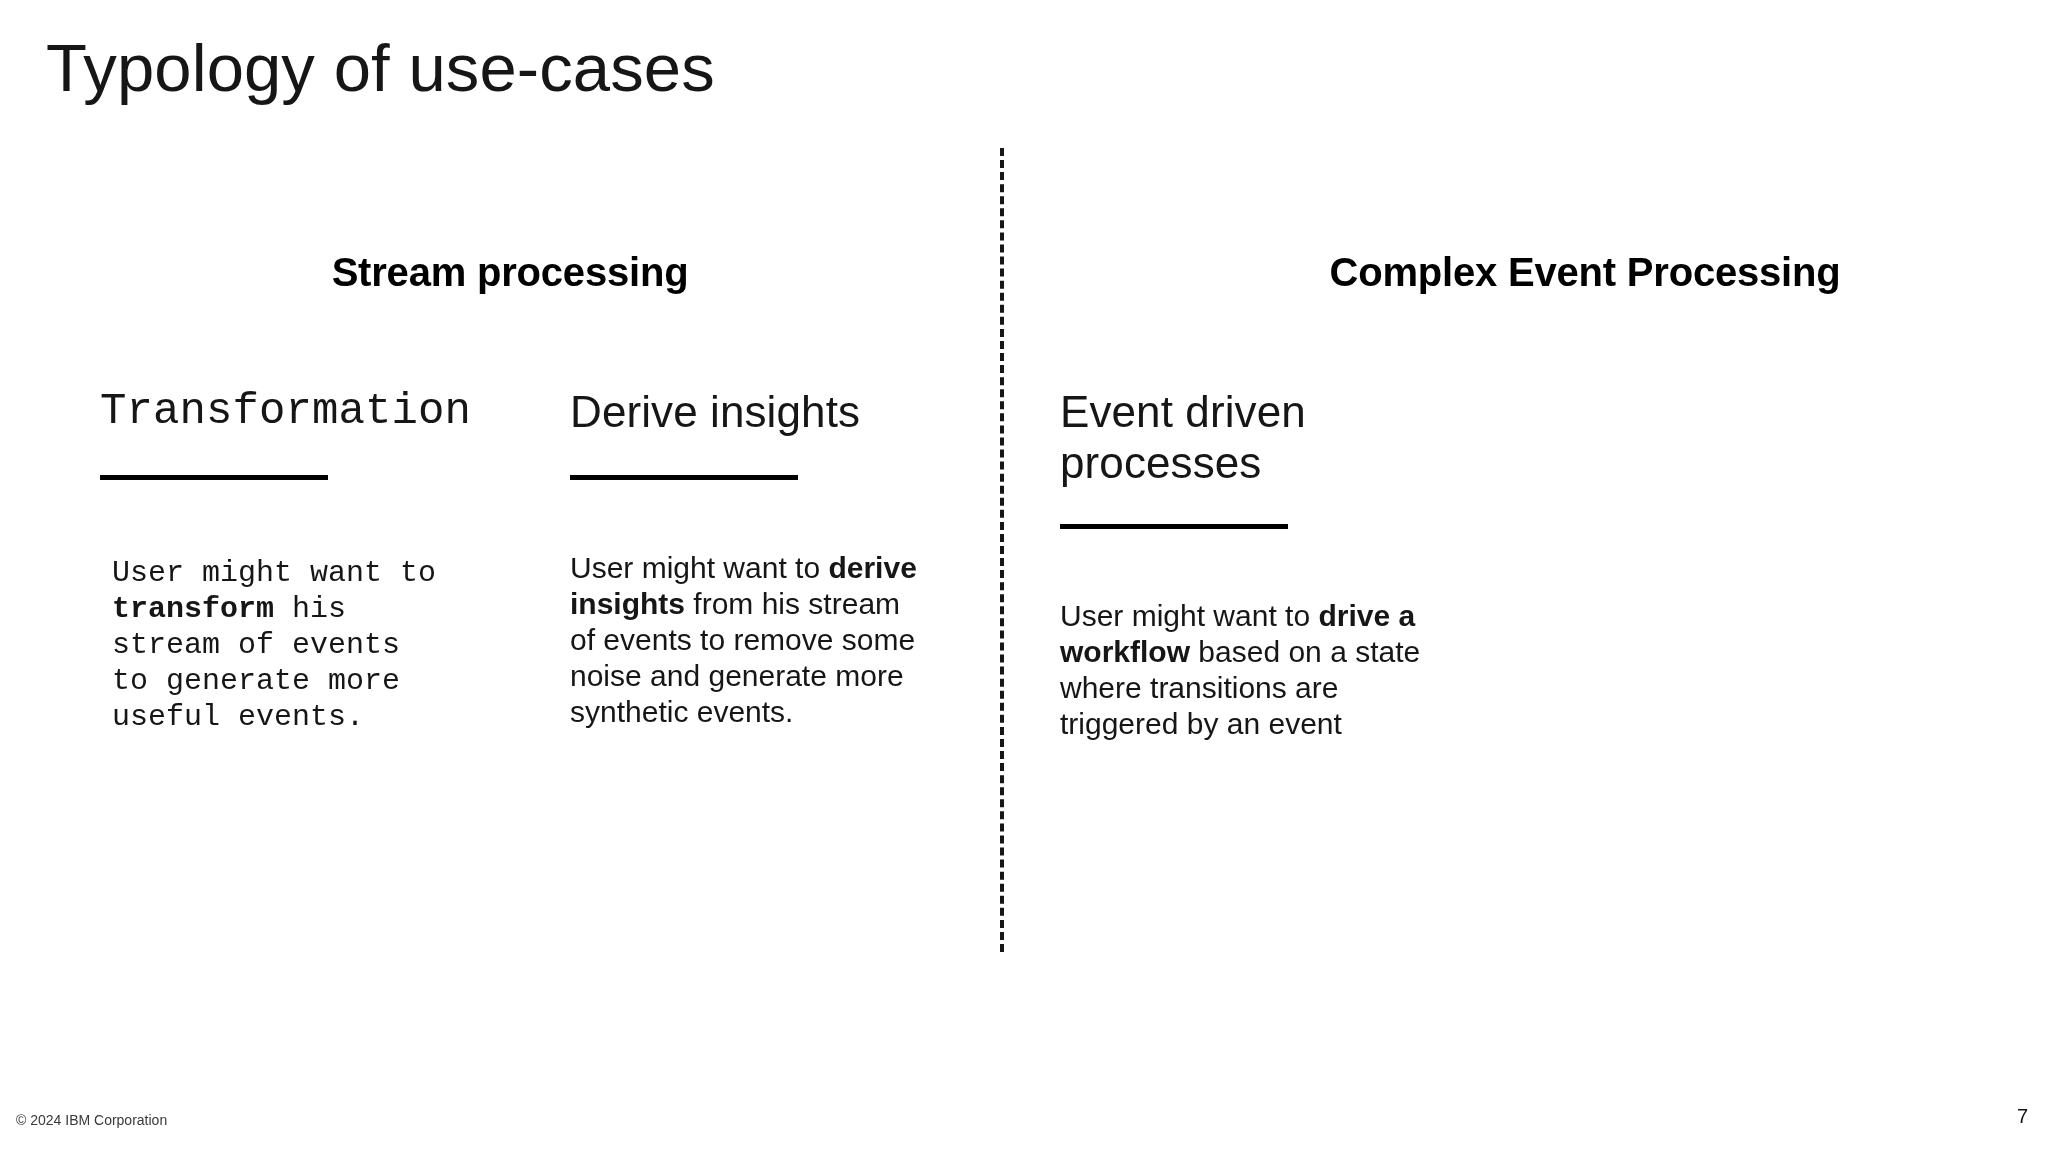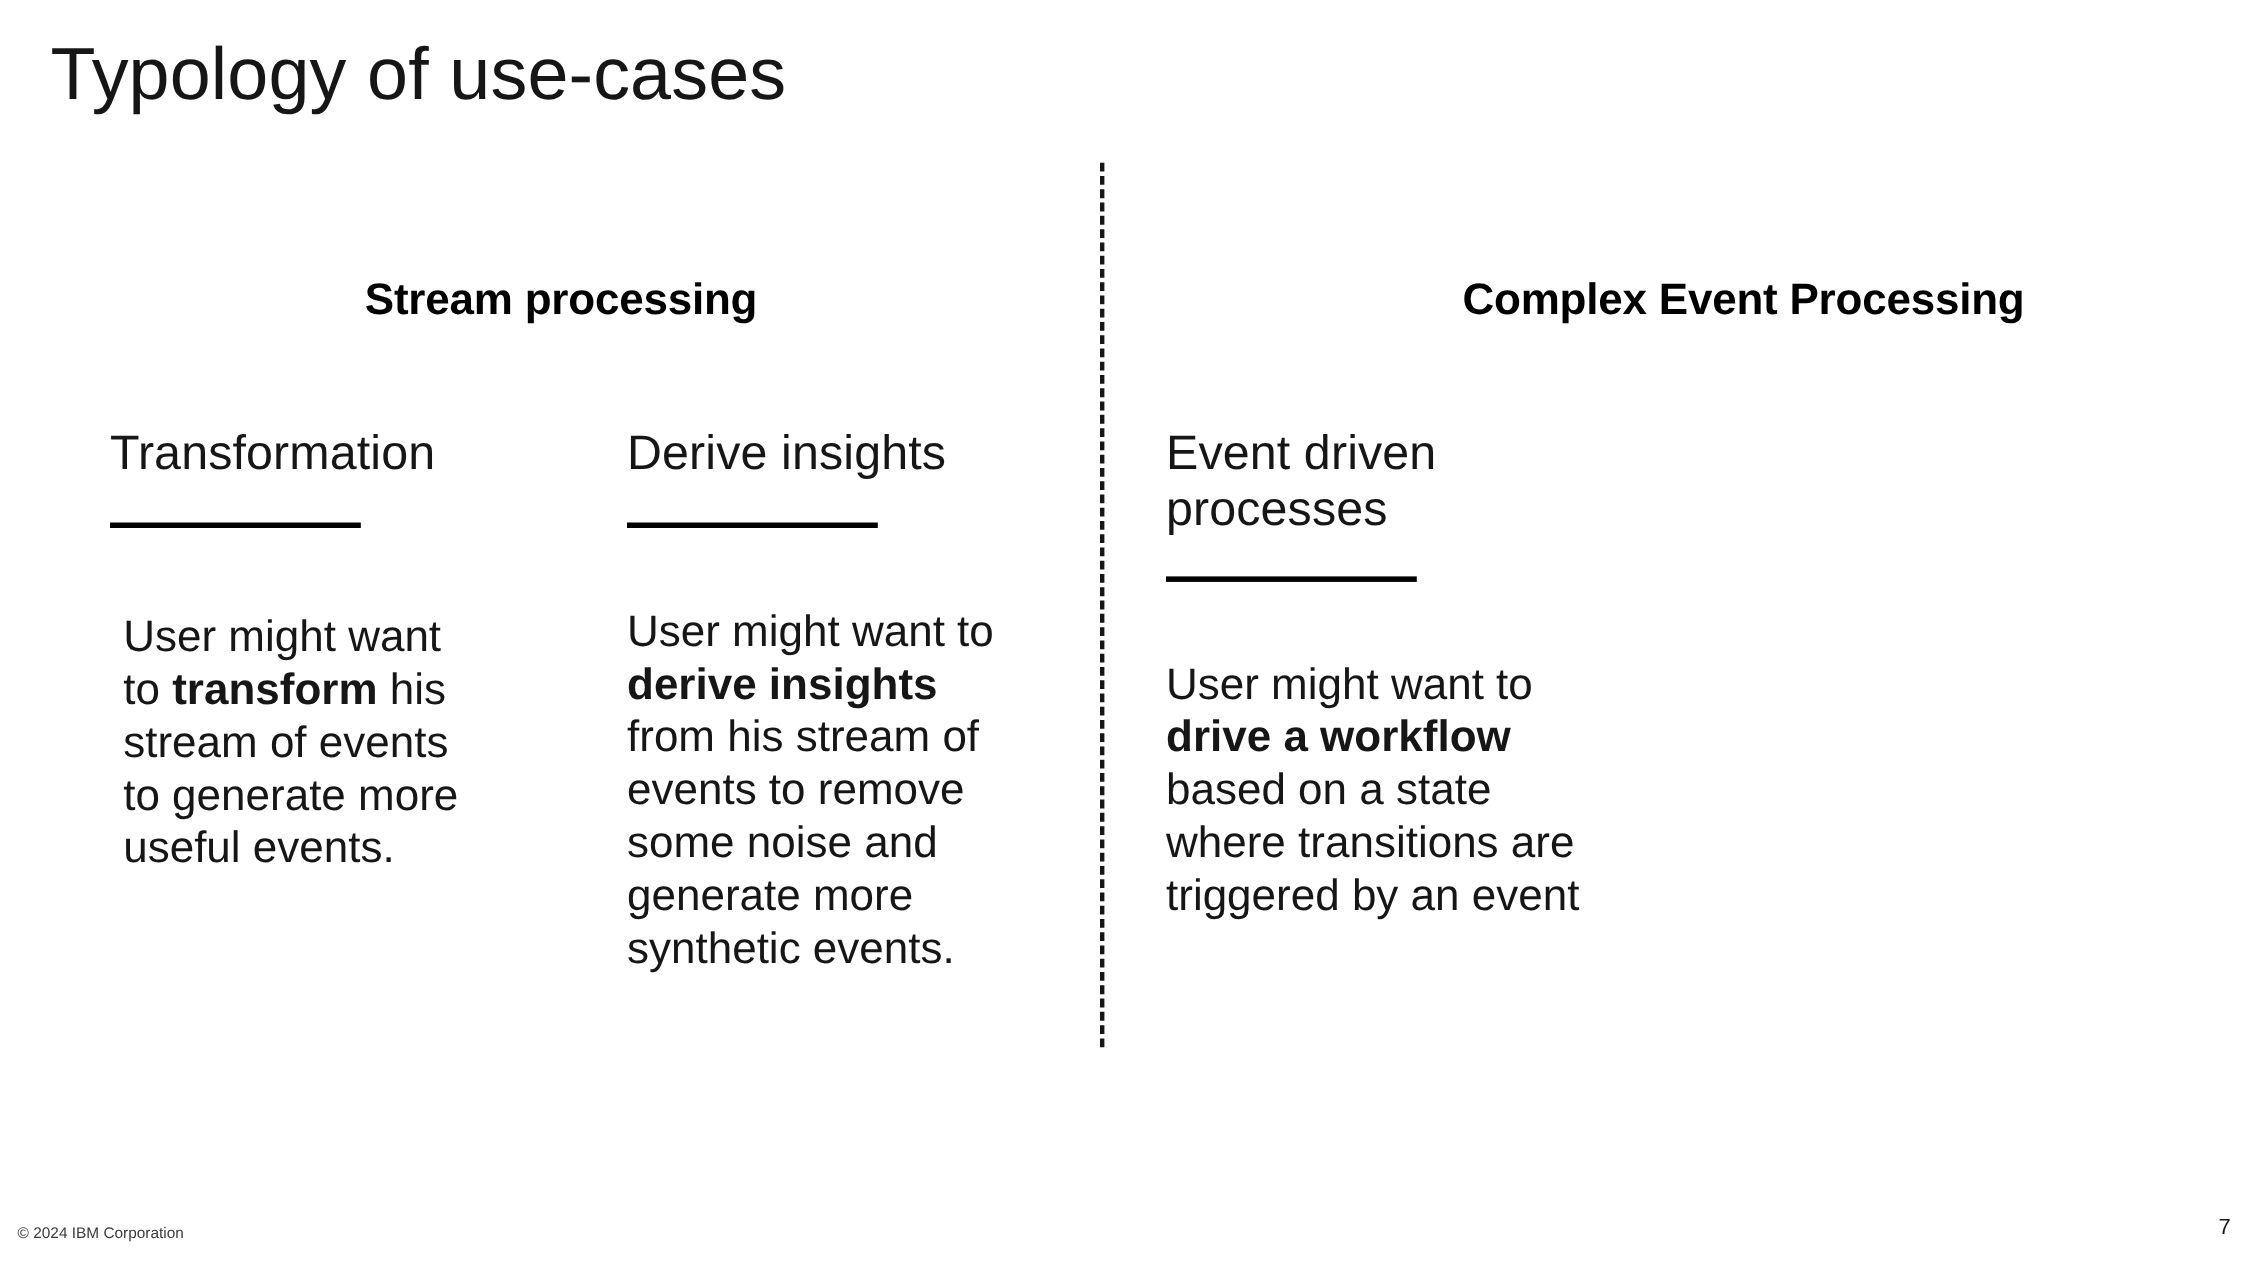--- a/index.html
+++ b/index.html
@@ -59,21 +59,21 @@
     letter-spacing: -0.2px;
   }
   .section-header.left  { left: 130px;  top: 248px; width: 760px; }
   .section-header.right { left: 1130px; top: 248px; width: 910px; }
 
   
   .column {
     position: absolute;
     top: 386px;
   }
-  .col-1 { left: 100px;  width: 350px; }
+  .col-1 { left: 100px;  width: 350px; font-family: Liberation Mono, monospace; }
   .col-2 { left: 570px;  width: 360px; }
   .col-3 { left: 1060px; width: 400px; }
   .col-4 { left: 1578px; width: 410px; }
 
   .col-heading {
     font-size: 44px;
     font-weight: 300;
     line-height: 1.16;
     color: #161616;
     margin: 0;
@@ -82,21 +82,21 @@
 
   .col-rule {
     width: 228px;
     height: 5px;
     background: #000000;
     margin-top: 38px;
   }
   .col-3 .col-rule { margin-top: 36px; }
 
   .col-body {
-    font-size: 40px;
+    font-size: 30px;
     font-weight: 400;
     line-height: 1.20;
     color: #161616;
     margin: 0;
   }
   .col-1 .col-body { margin-top: 75px; margin-left: 12px; width: 330px; }
   .col-2 .col-body { margin-top: 70px; width: 350px; }
   .col-3 .col-body { margin-top: 69px; width: 390px; }
   .col-4 .col-body { margin-top: 70px; width: 390px; }
 

